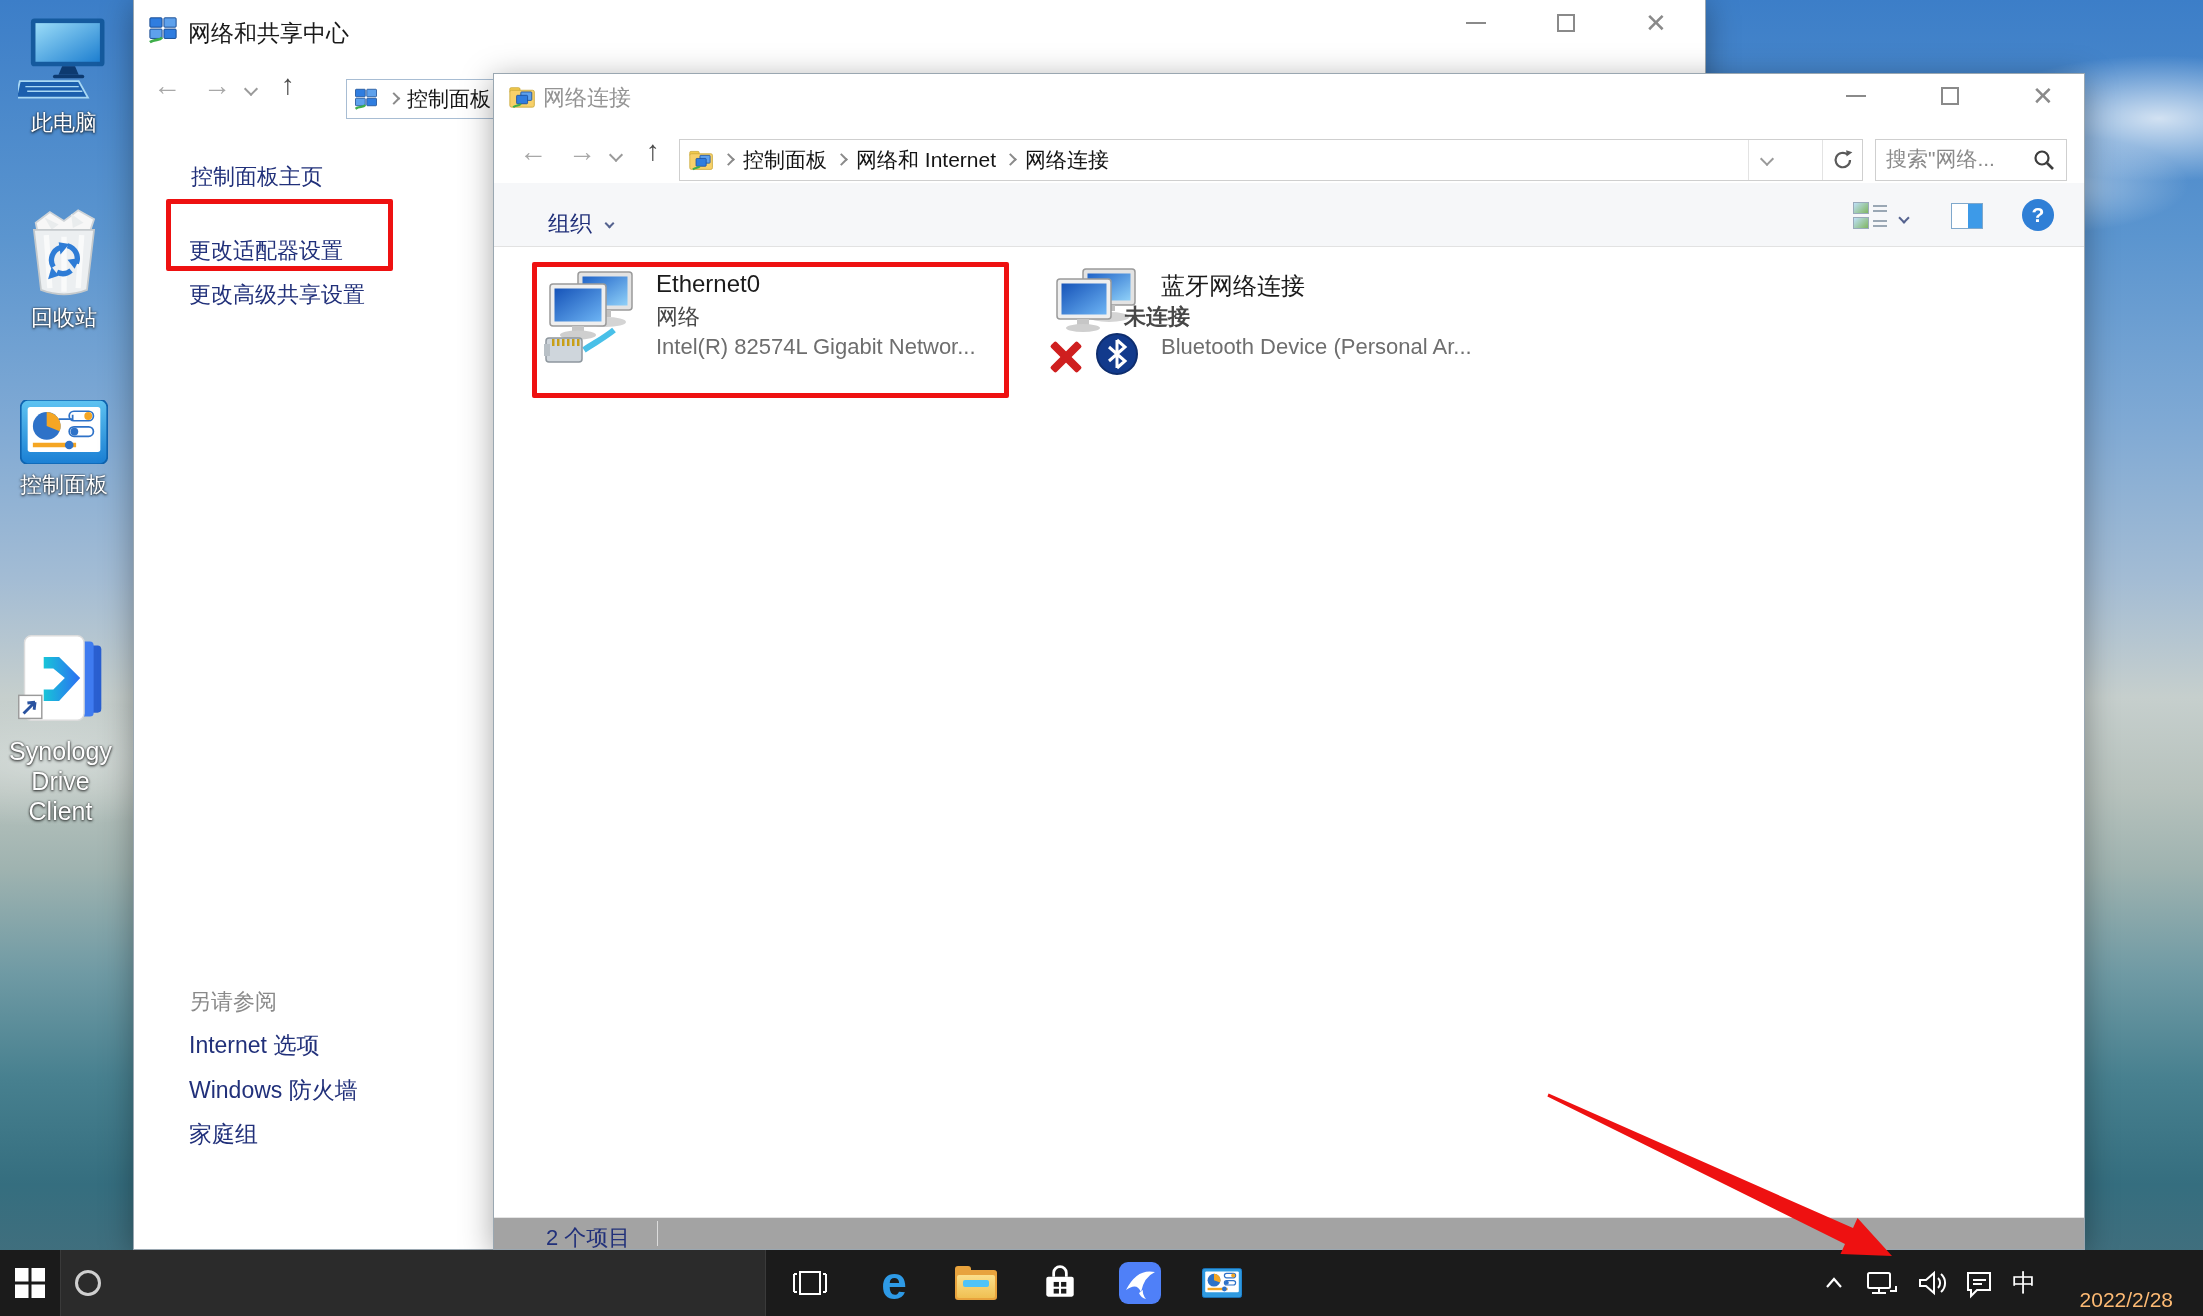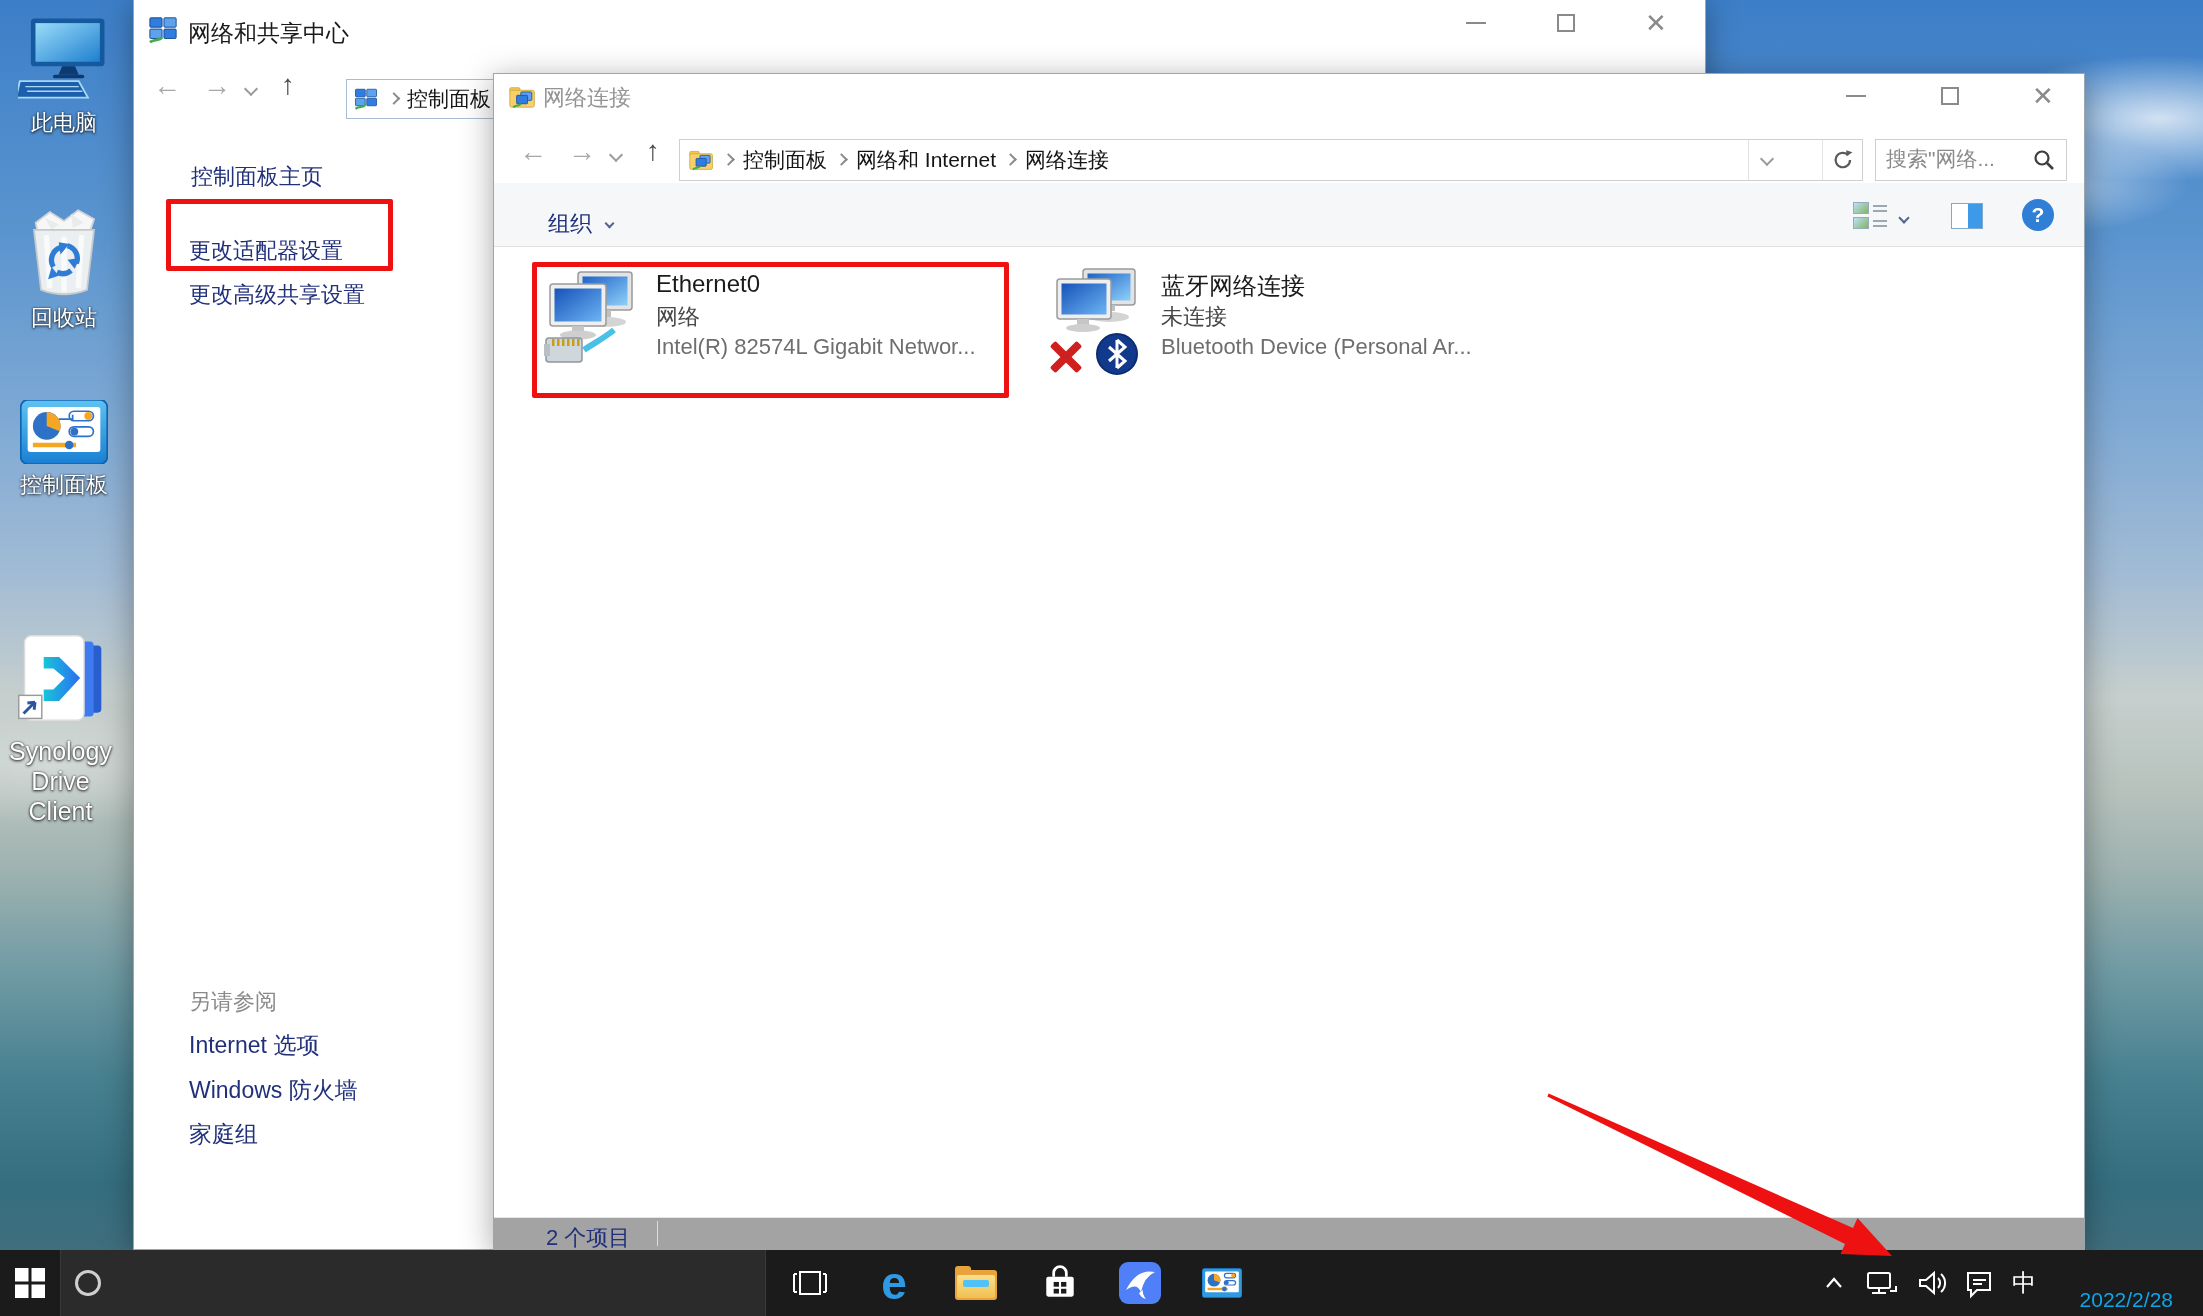--- a/index.html
+++ b/index.html
@@ -70,21 +70,21 @@
   .ctxitem { position:absolute; left:50px; font-size:21px; color:#111; white-space:nowrap; }
 
   
   .taskbar { position:absolute; left:0; top:1250px; width:2203px; height:66px; background:var(--taskbar-bg,#1b1b1b); z-index:40; }
   .tb-btn { position:absolute; top:0; height:66px; display:flex; align-items:center; justify-content:center; }
   .cortana { position:absolute; left:60px; top:0; width:706px; height:66px; background:#2b2b2b;
     border-left:1px solid #3a3a3a; border-right:1px solid #3a3a3a; display:flex; align-items:center; }
   .cortana-ring { width:26px; height:26px; border:3px solid #cfcfcf; border-radius:50%; margin-left:14px; }
   .cortana-text { margin-left:16px; font-size:23px; color:#b5b5b5; white-space:nowrap; }
   .ime { color:#fff; font-size:24px; }
-  .traydate { position:absolute; right:30px; top:38px; width:150px; text-align:right; color:#0ea5e9; font-size:21px; }
+  .traydate { position:absolute; right:30px; top:38px; width:150px; text-align:right; color:#fdba74; font-size:21px; }
 
   .helpbtn { position:absolute; width:32px; height:32px; border-radius:50%; background:var(--help-blue,#2f7fd6);
     color:#fff; font-size:21px; font-weight:bold; display:flex; align-items:center; justify-content:center; }
 
   
   .mini-folder { position:relative; width:42px; height:34px; }
   .mini-folder .back { position:absolute; left:0; top:4px; width:42px; height:30px; background:#e8a33d; border-radius:3px; }
   .mini-folder .tab { position:absolute; left:0; top:0; width:16px; height:8px; background:#e8a33d; border-radius:3px 3px 0 0; }
   .mini-folder .front { position:absolute; left:2px; top:9px; width:38px; height:23px; background:linear-gradient(180deg,#fbdf8a,#f0c053); border-radius:2px; }
   .mini-folder .clip { position:absolute; left:8px; top:14px; width:26px; height:7px; background:#4fc3f7; border-radius:2px; }
@@ -365,21 +365,21 @@
         <rect x="10.5" y="16.5" width="45" height="31" fill="url(#scr2)"></rect>
         <rect x="26" y="52" width="12" height="6" fill="#c6c6c6"></rect>
         <ellipse cx="32" cy="61" rx="17" ry="4" fill="#cfcfcf"></ellipse>
       </svg>
       <div class="redx" style="left:554px; top:266px;"></div>
       <svg style="position:absolute; left:601px; top:258px;" width="44" height="44" viewBox="0 0 44 44">
         <circle cx="22" cy="22" r="20" fill="#123a8c" stroke="#0e2d6e" stroke-width="2"></circle>
         <path d="M22 8 L22 36 M22 8 L30 15 L14 29 M22 36 L30 29 L14 15" stroke="#ffffff" stroke-width="3" fill="none"></path>
       </svg>
       <div class="conn-name" style="left:667px; top:196px;">蓝牙网络连接</div>
-      <div class="conn-status" style="left:667px; top:228px;">未连接</div>
+      <div class="conn-status" style="left:630px; top:228px;font-weight:bold;">未连接</div>
       <div class="conn-device" style="left:667px; top:260px;">Bluetooth Device (Personal Ar...</div>
     </div>
 
     <div class="statusbar">
       <div class="status-text">2 个项目</div>
       <div class="sep"></div>
     </div>
   </div>
 
   <div class="taskbar">

